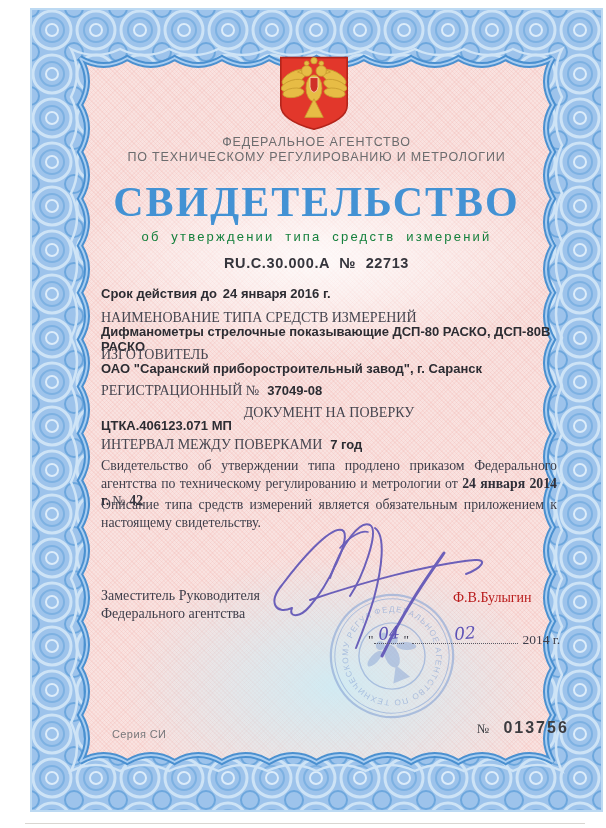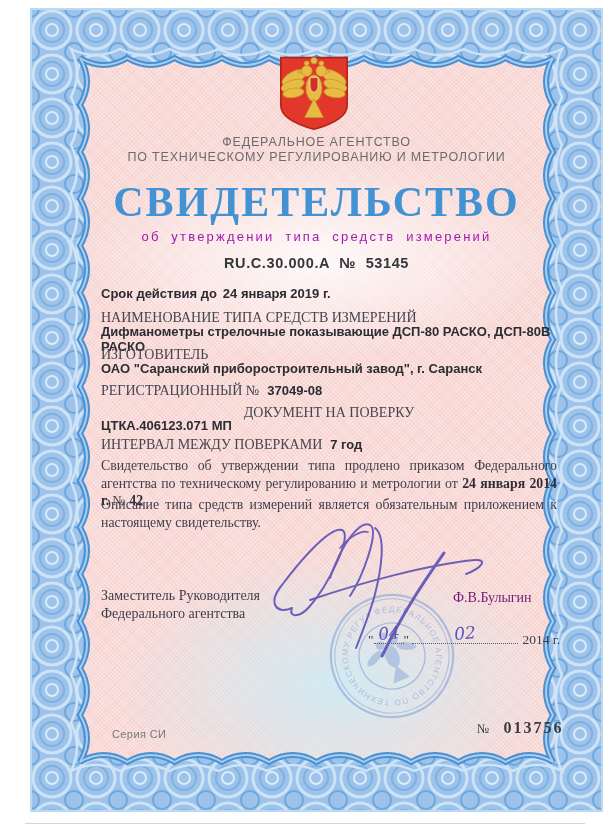--- a/index.html
+++ b/index.html
@@ -21,21 +21,21 @@
 
   .border-svg{position:absolute;left:0;top:0;width:573px;height:804px;}
 
   .content{position:absolute;left:0;top:0;width:573px;height:804px;}
 
   .agency{left:0;top:127px;width:573px;text-align:center;color:#6c6c6e;
           font-size:12.5px;line-height:15px;letter-spacing:.8px;}
   .title{left:0;top:170px;width:573px;text-align:center;color:#4392d4;
          font-family:"Liberation Serif","DejaVu Serif",serif;font-weight:bold;
          font-size:42px;letter-spacing:2px;}
-  .subtitle{left:0;top:221px;width:573px;text-align:center;color:#a21caf;
+  .subtitle{left:0;top:221px;width:573px;text-align:center;color:#15803d;
             font-size:13px;letter-spacing:2.2px;word-spacing:5px;}
   .certnum{left:0;top:247px;width:573px;text-align:center;color:#35353c;
            font-weight:bold;font-size:14.5px;letter-spacing:.6px;word-spacing:5px;}
 
   .body-left{left:71px;width:456px;}
   .lbl{font-family:"Liberation Serif","DejaVu Serif",serif;color:#45454f;font-size:14px;}
   .val{font-weight:bold;color:#2c2c32;font-size:13px;}
   .para{font-family:"Liberation Serif","DejaVu Serif",serif;color:#3e3e4a;
         font-size:13.8px;line-height:17.5px;text-align:justify;}
   .para b{color:#2f2f38;}
@@ -44,36 +44,36 @@
   .validity .vv{margin-left:6px;}
   .r-name-l{top:302px;} .r-name-v{top:316px;}
   .r-manu-l{top:339px;} .r-manu-v{top:353px;}
   .r-reg{top:375px;}    .r-doc-l{top:397px;text-align:center;} .r-doc-v{top:410px;}
   .r-int{top:429px;}    .p1{top:449px;} .p2{top:488px;}
   .inline-val{font-family:"Liberation Sans","DejaVu Sans",sans-serif;
               font-weight:bold;color:#2c2c32;font-size:13px;margin-left:8px;}
 
   .signer{left:71px;top:579px;color:#3e3e4a;font-size:14px;line-height:18px;
           font-family:"Liberation Serif","DejaVu Serif",serif;}
-  .signer-name{left:423px;top:582px;color:#701a75;font-size:14px;
+  .signer-name{left:423px;top:582px;color:#b91c1c;font-size:14px;
                font-family:"Liberation Serif","DejaVu Serif",serif;}
 
   .dateline{left:338px;top:624px;color:#3e3e4a;font-size:13.5px;
             font-family:"Liberation Serif","DejaVu Serif",serif;white-space:nowrap;}
   .dotseg{display:inline-block;border-bottom:1.6px dotted #5a5a64;position:relative;vertical-align:baseline;}
   .dots-short{width:30px;} .dots-long{width:106px;}
   .hand{position:absolute;left:50%;bottom:0px;transform:translateX(-50%) rotate(-5deg);
         color:#5d52b6;font-size:17px;font-style:italic;
         font-family:"DejaVu Serif","Liberation Serif",serif;}
   .year{margin-left:4px;}
 
   .series{left:82px;top:720px;color:#77777a;font-size:11px;letter-spacing:.4px;}
   .docnum{left:447px;top:711px;color:#3c3c40;white-space:nowrap;}
   .docnum .no{font-size:13px;margin-right:14px;font-family:"Liberation Serif","DejaVu Serif",serif;}
-  .docnum .digits{font-family:Liberation Serif, serif;
+  .docnum .digits{font-family:Liberation Sans, sans-serif;
                   font-size:16px;letter-spacing:2px;font-weight:bold;}
 
   .coat{left:244px;top:47px;width:80px;height:77px;}
   .stamp{left:292px;top:578px;width:140px;height:140px;opacity:.62;}
   .signature{left:222px;top:503px;width:245px;height:155px;}
 
   .scanline{left:25px;top:823px;width:560px;height:1px;background:#d9d6d1;}
 </style>
 </head>
 <body>
@@ -127,24 +127,24 @@
         <path d="M27,17 h6 v7 q0,3.2 -3,4.2 q-3,-1 -3,-4.2 z" fill="#d03028" stroke="#f6e3b0" stroke-width="0.6"></path>
       </svg>
 
       <div class="abs agency">
         <div>ФЕДЕРАЛЬНОЕ АГЕНТСТВО</div>
         <div>ПО ТЕХНИЧЕСКОМУ РЕГУЛИРОВАНИЮ И МЕТРОЛОГИИ</div>
       </div>
 
       <div class="abs title">СВИДЕТЕЛЬСТВО</div>
       <div class="abs subtitle">об утверждении типа средств измерений</div>
-      <div class="abs certnum">RU.C.30.000.A  №  53145</div>
+      <div class="abs certnum">RU.C.30.000.A  №  22713</div>
 
       <div class="abs body-left validity">
-        <span>Срок действия до</span><span class="vv">24 января 2019 г.</span>
+        <span>Срок действия до</span><span class="vv">24 января 2016 г.</span>
       </div>
 
       <div class="abs body-left lbl r-name-l">НАИМЕНОВАНИЕ ТИПА СРЕДСТВ ИЗМЕРЕНИЙ</div>
       <div class="abs body-left val r-name-v">Дифманометры стрелочные показывающие ДСП-80 РАСКО, ДСП-80В РАСКО</div>
 
       <div class="abs body-left lbl r-manu-l">ИЗГОТОВИТЕЛЬ</div>
       <div class="abs body-left val r-manu-v">ОАО "Саранский приборостроительный завод", г. Саранск</div>
 
       <div class="abs body-left lbl r-reg">
         <span>РЕГИСТРАЦИОННЫЙ №</span><span class="inline-val">37049-08</span>

